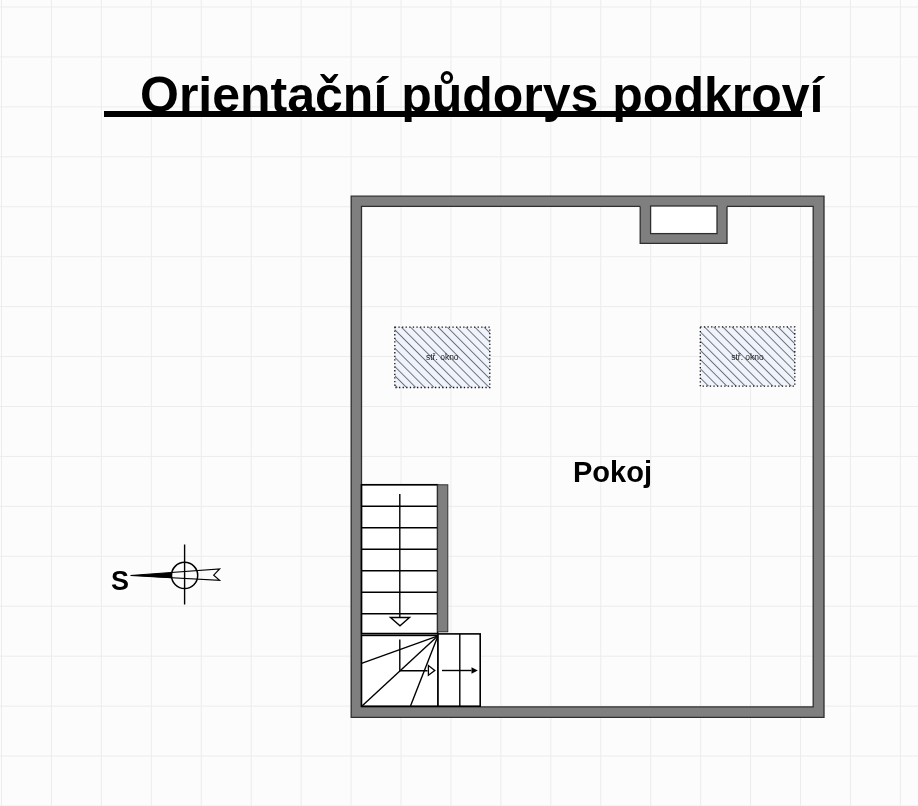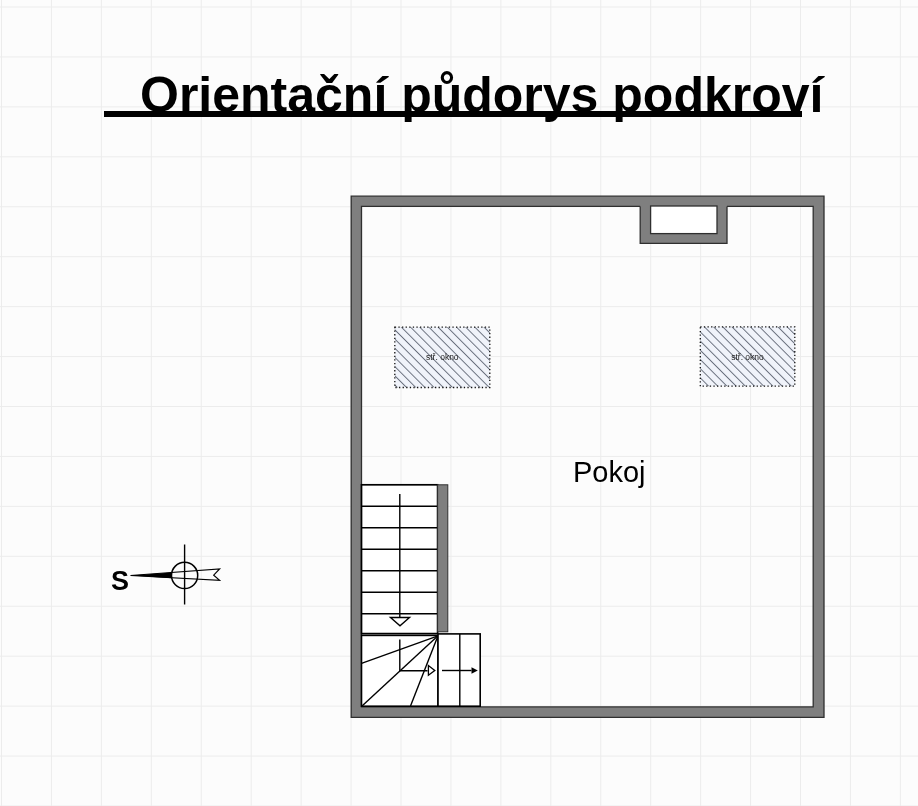--- a/index.html
+++ b/index.html
@@ -5,21 +5,21 @@
 html,body{margin:0;padding:0;background:#fcfcfc;}
 body{width:918px;height:806px;overflow:hidden;font-family:"Liberation Sans",sans-serif;}
 #canvas{position:relative;width:918px;height:806px;
  background-image:
   linear-gradient(to right,#ececec 1px,rgba(0,0,0,0) 1px),
   linear-gradient(to bottom,#ececec 1px,rgba(0,0,0,0) 1px);
  background-size:49.95px 49.95px,49.95px 49.95px;
  background-position:1px 0px,0px 6.5px;}
 #title{position:absolute;left:105px;top:70px;font-size:50px;font-weight:bold;color:#000;line-height:50px;white-space:nowrap;margin-left:35px;}
 #underline{position:absolute;left:104px;top:111px;width:698px;height:6px;background:#000;}
-#pokoj{position:absolute;left:573px;top:458px;font-size:29px;font-weight:normal;color:#000;line-height:29px;text-align:right;}
+#pokoj{position:absolute;left:573px;top:458px;font-size:29px;font-weight:bold;color:#000;line-height:29px;text-align:right;}
 #sletter{position:absolute;left:111px;top:568px;font-size:27px;font-weight:bold;color:#000;line-height:26px;}
 svg{position:absolute;left:0;top:0;}
 </style>
 </head>
 <body>
 <div id="canvas">
 
 <div id="title">Orientační půdorys podkroví</div>
 
 <div id="underline"></div>

